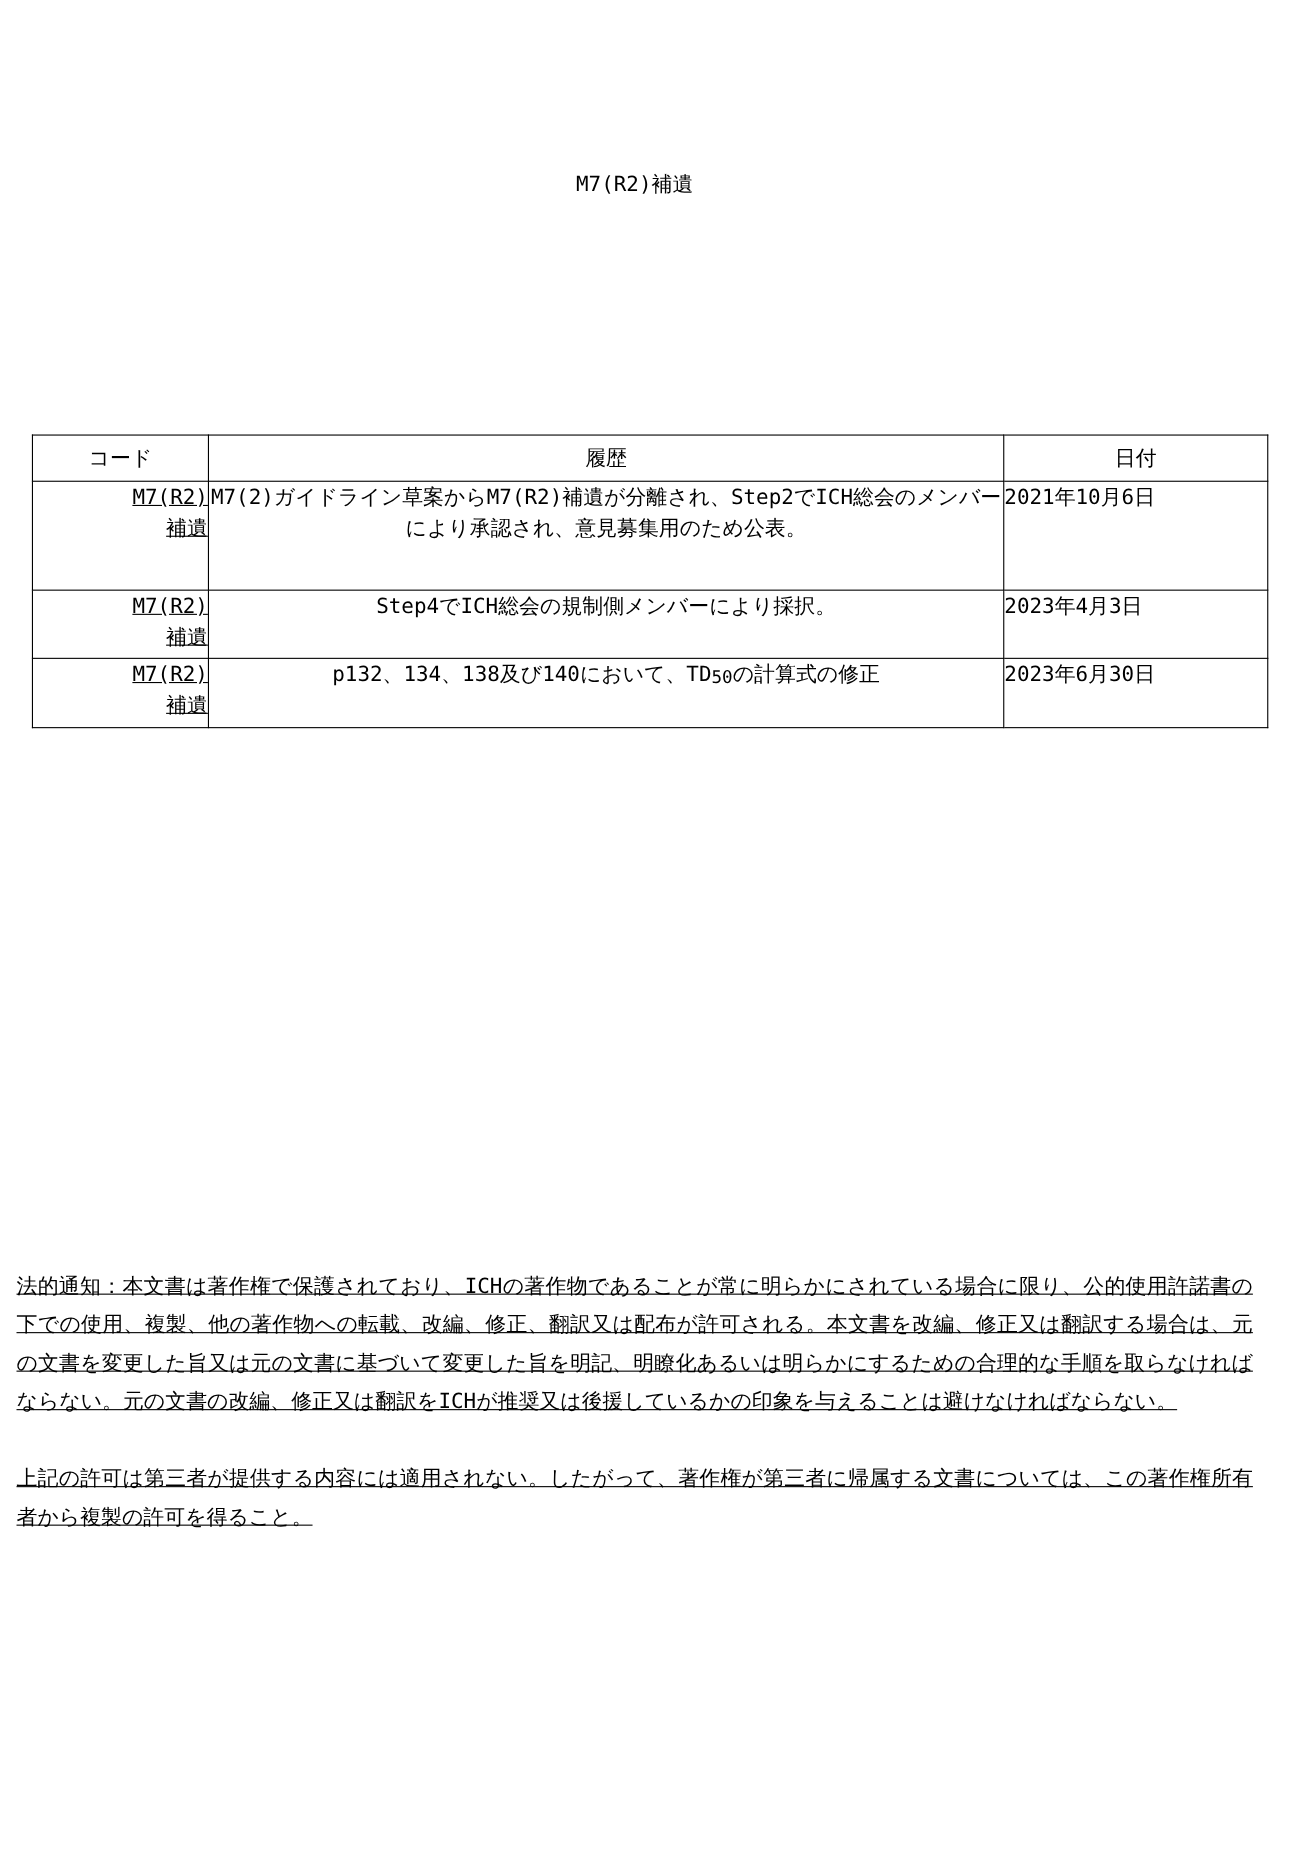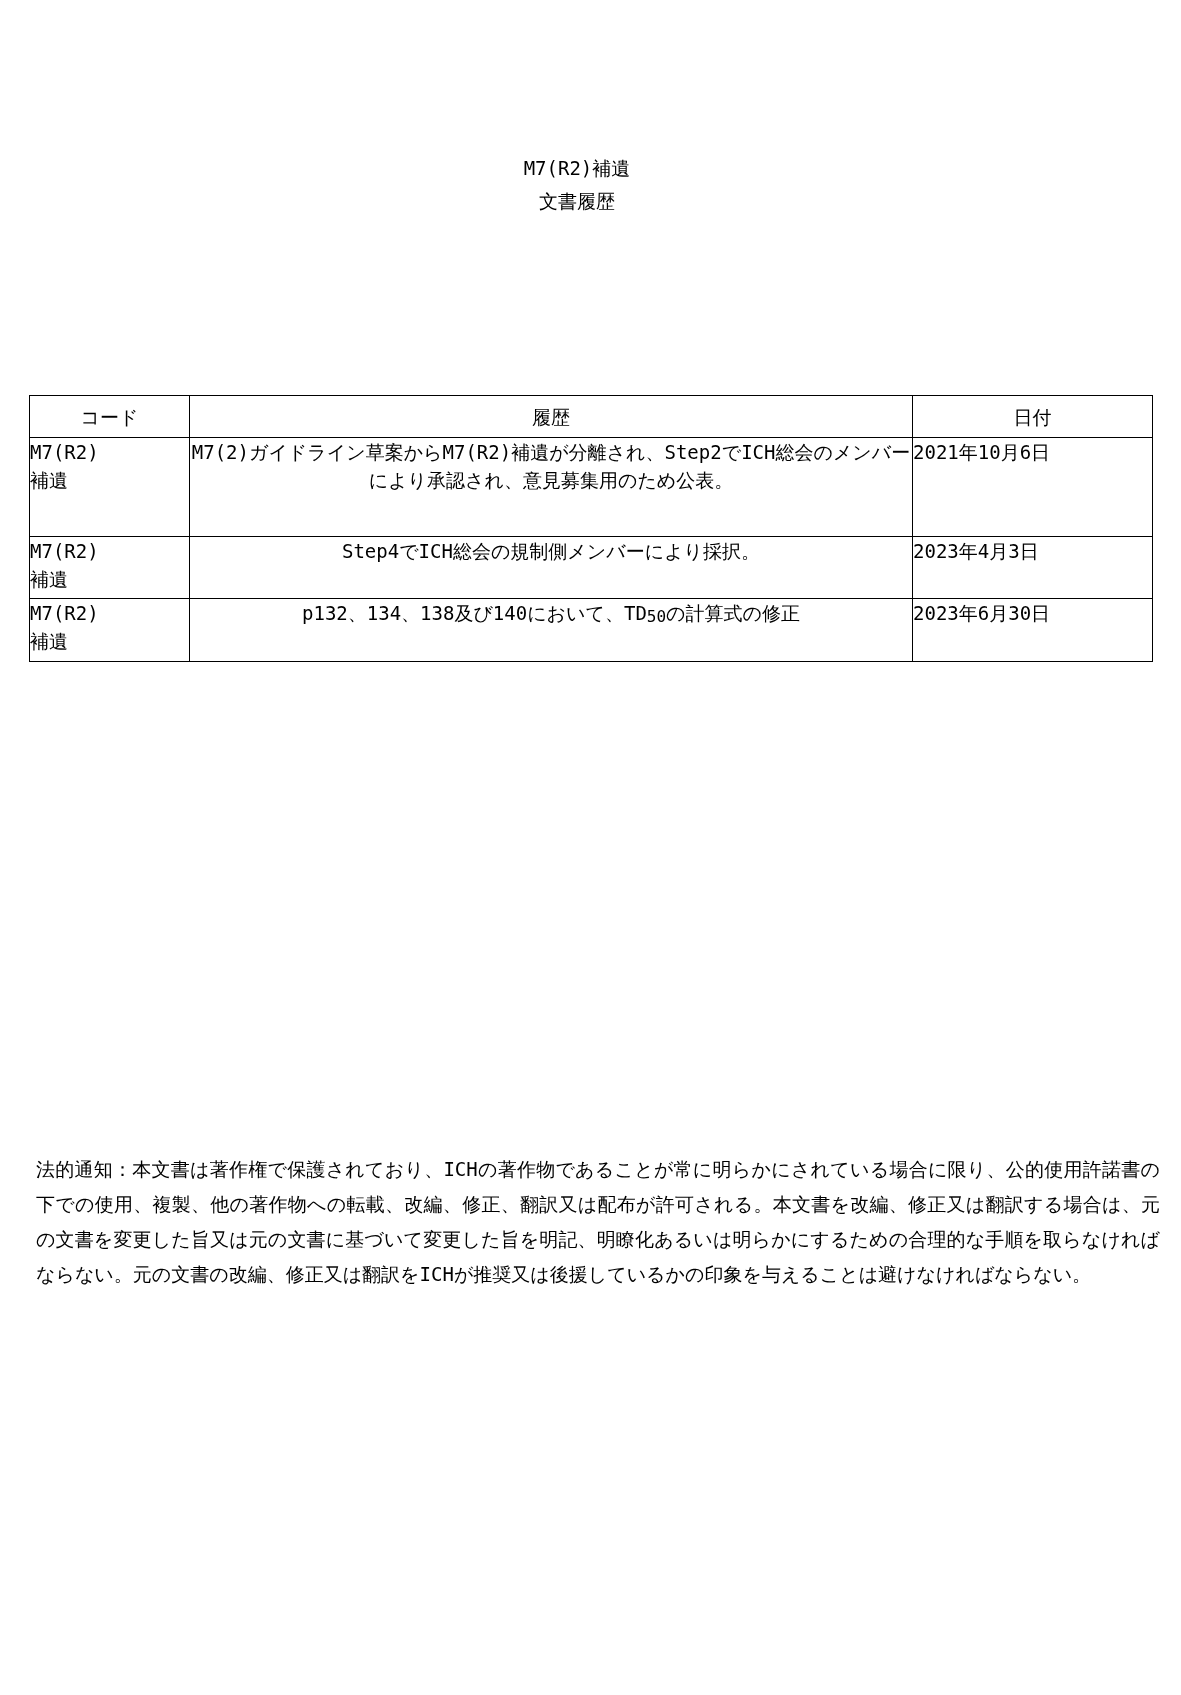--- a/index.html
+++ b/index.html
@@ -47,23 +47,24 @@
       height: 41px;
       vertical-align: middle;
       text-align: center;
       line-height: 24px;
     }
     col.c-code { width: 160px; }
     col.c-hist { width: 723px; }
     col.c-date { width: 240px; }
 
     td.code {
-      text-align: left;
+      text-align: right;
       line-height: 28px;
       padding-top: 2px;
+      text-decoration: underline;
     }
     td.code span { display: block; }
     td.hist {
       text-align: center;
       padding: 2px 8px 0 12px;
       line-height: 28px;
     }
     td.date {
       line-height: 28px;
       padding-top: 2px;
@@ -71,37 +72,37 @@
     tr.r1 td { height: 98px; }
     tr.r2 td { height: 61px; }
     tr.r3 td { height: 62px; }
     sub.small {
       font-size: 16px;
       vertical-align: -2px;
     }
 
     .legal {
       position: absolute;
-      left: 36px;
+      left: 15px;
       top: 1152px;
       width: 1124px;
       font-size: 19px;
       line-height: 35px;
+      text-decoration: underline;
     }
     .legal p {
       margin: 0 0 35px 0;
       text-align: justify;
     }
   </style>
 </head>
 <body>
 
 <div class="title-block">
   <span class="title-line">M7(R2)補遺</span>
-  <span class="title-line">文書履歴</span>
 </div>
 
 <table class="history">
   <colgroup>
     <col class="c-code">
     <col class="c-hist">
     <col class="c-date">
   </colgroup>
   <thead>
     <tr>
@@ -133,13 +134,14 @@
         <span>補遺</span>
       </td>
       <td class="hist"><span>p132、134、138及び140において、TD</span><sub class="small">50</sub><span>の計算式の修正</span></td>
       <td class="date">2023年6月30日</td>
     </tr>
   </tbody>
 </table>
 
 <div class="legal">
   <p>法的通知：本文書は著作権で保護されており、ICHの著作物であることが常に明らかにされている場合に限り、公的使用許諾書の下での使用、複製、他の著作物への転載、改編、修正、翻訳又は配布が許可される。本文書を改編、修正又は翻訳する場合は、元の文書を変更した旨又は元の文書に基づいて変更した旨を明記、明瞭化あるいは明らかにするための合理的な手順を取らなければならない。元の文書の改編、修正又は翻訳をICHが推奨又は後援しているかの印象を与えることは避けなければならない。</p>
+  <p>上記の許可は第三者が提供する内容には適用されない。したがって、著作権が第三者に帰属する文書については、この著作権所有者から複製の許可を得ること。</p>
 </div>
 
 </body></html>

